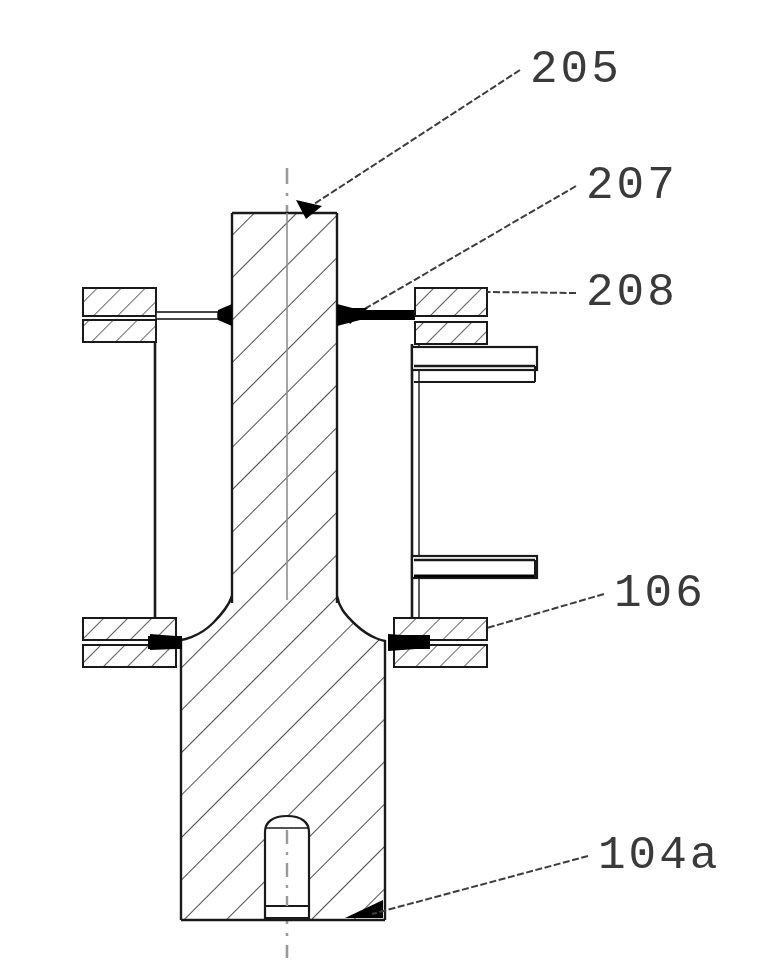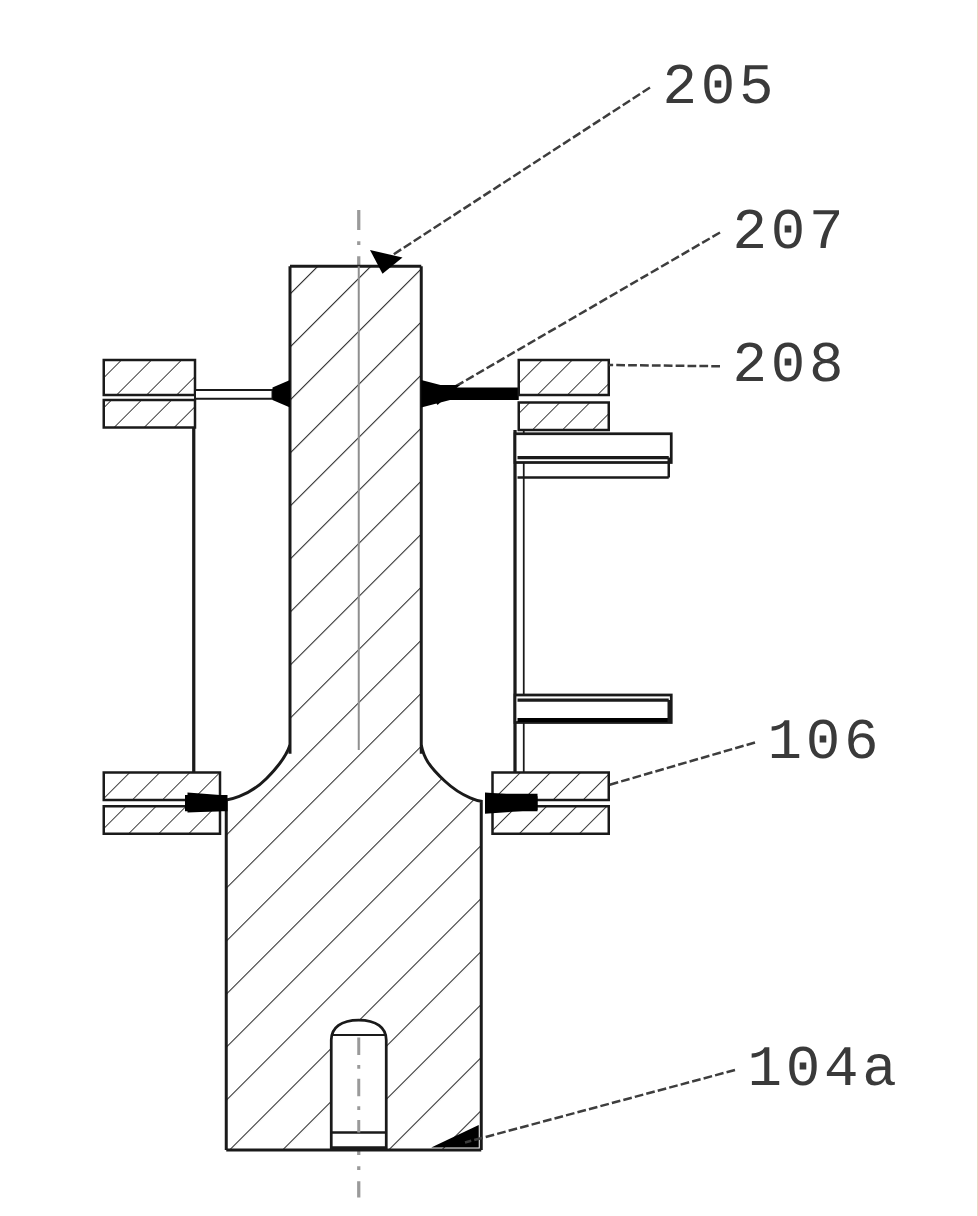--- a/index.html
+++ b/index.html
@@ -10,21 +10,21 @@
   body {
     width: 782px;
     height: 973px;
     font-family: "Liberation Sans", sans-serif;
     overflow: hidden;
   }
   #figure-root {
     position: relative;
     width: 782px;
     height: 973px;
-    background: #a16207;
+    background: #a3a3a3;
   }
   svg#patent-figure {
     display: block;
     width: 782px;
     height: 973px;
   }
   .label-text {
     font-family: "Liberation Mono", monospace;
     font-size: 46px;
     letter-spacing: 3px;

